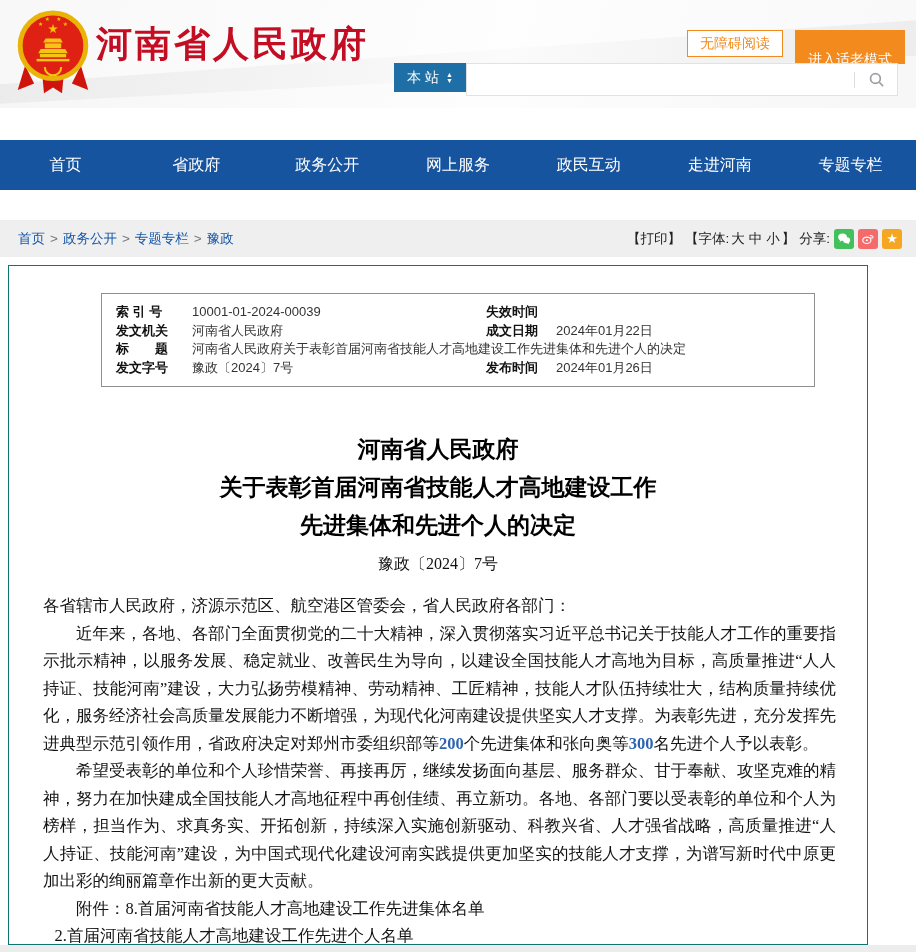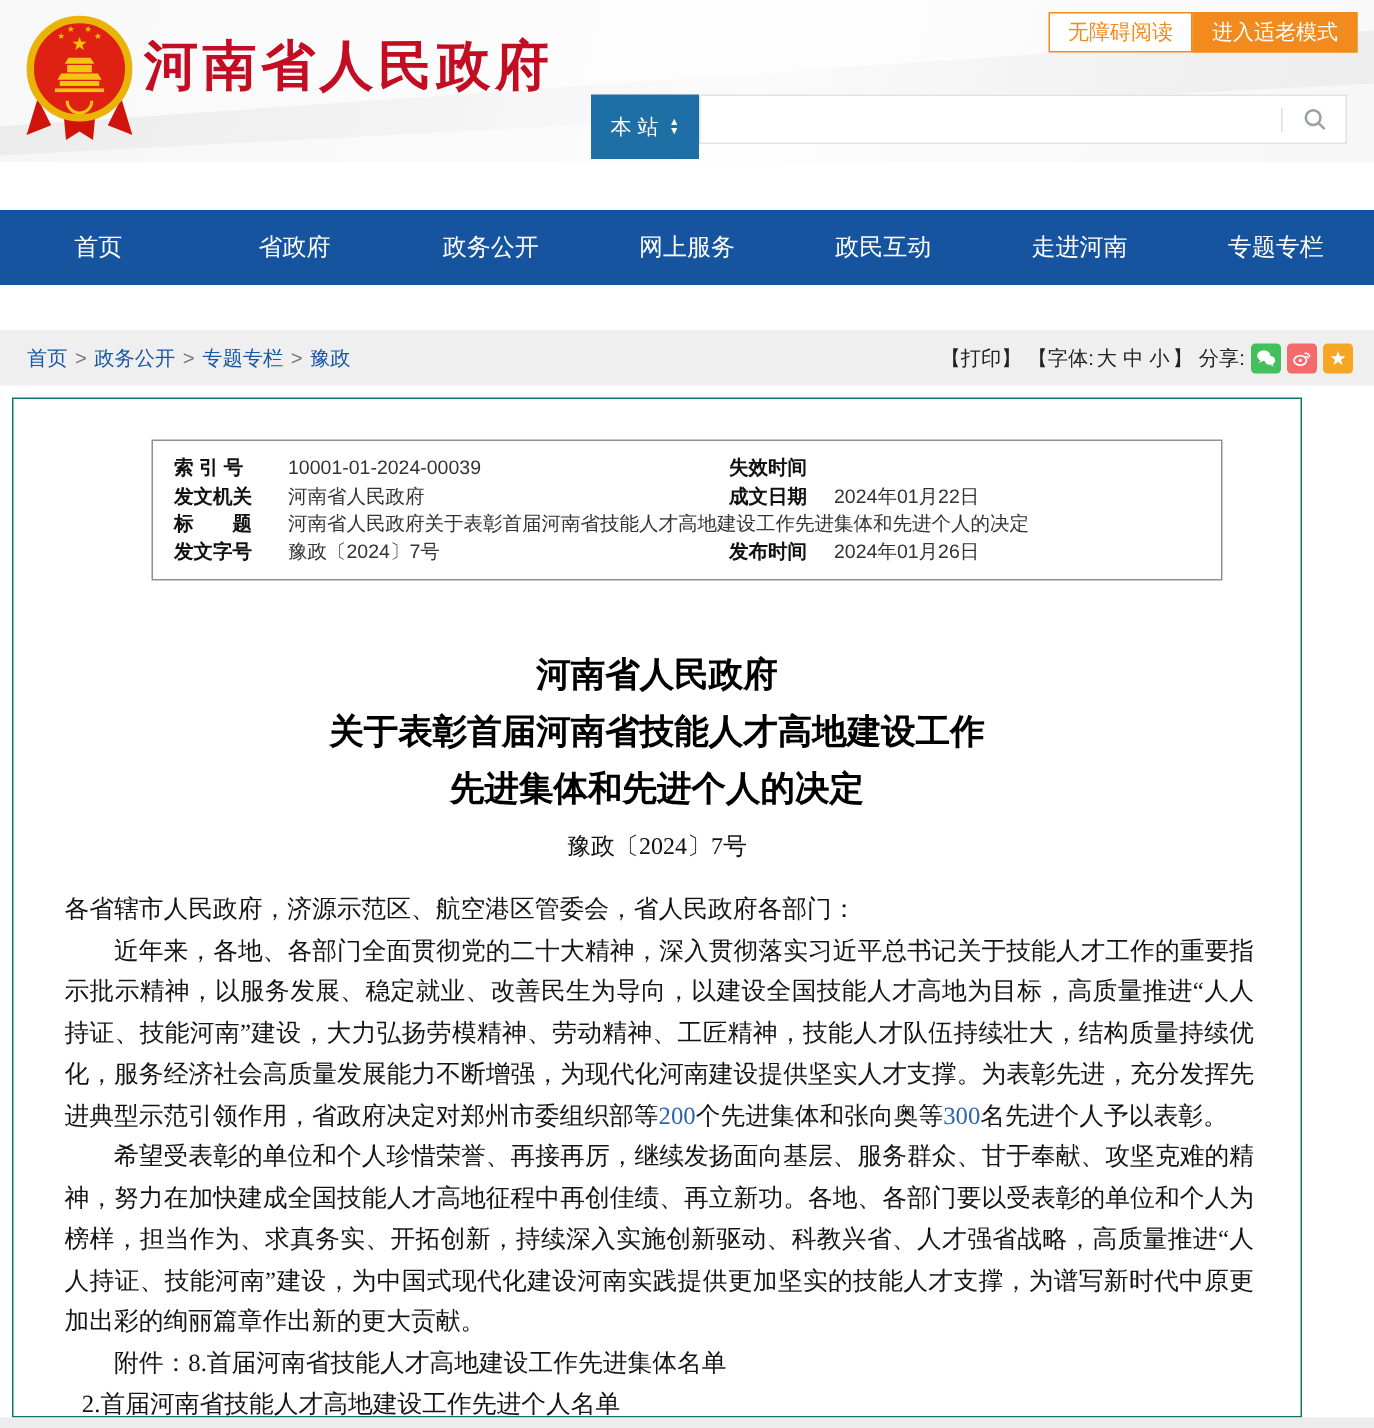--- a/index.html
+++ b/index.html
@@ -30,33 +30,33 @@
     position:absolute; left:96px; top:20px;
     font-size:36px; font-weight:bold; color:#c30d23; letter-spacing:3px;
     font-family:"Liberation Serif", serif;
   }
   .site-url {
     position:absolute; left:124px; top:68px;
     font-size:14px; color:#9b9b9b; letter-spacing:1.5px;margin-top:40px;
   }
   .site-url .hl { color:#c30d23; font-weight:bold; }
 
-  .mode-btns { position:absolute; top:8px; right:11px; display:flex; }
+  .mode-btns { position:absolute; top:30px; right:11px; display:flex;gap:12px; }
   .btn-accessibility {
     height:27px; padding:0 12px; background:#fff; border:1px solid #f28a1d;
     color:#f28a1d; font-size:14px; line-height:25px; cursor:pointer;
   }
   .btn-elder {
-    height:27px; padding:0 12px; background:#f28a1d; border:1px solid #f28a1d;
+    height:27px; padding:16px 12px; background:#f28a1d; border:1px solid #f28a1d;
     color:#fff; font-size:14px; line-height:25px; cursor:pointer;
   }
 
   .search-row { position:absolute; top:63px; left:394px; display:flex; }
   .scope-btn {
-    width:72px; height:43px; background:#1d6fa5; color:#fff; font-size:14px;
+    width:72px; height:29px; background:#1d6fa5; color:#fff; font-size:14px;
     display:flex; align-items:center; justify-content:center; gap:7px; cursor:pointer;
   }
   .scope-arrows { display:flex; flex-direction:column; line-height:6px; font-size:7px; color:#fff; }
   .search-box {
     width:432px; height:33px; background:#fff; border:1px solid #e2e2e2;
     display:flex; align-items:center;
   }
   .search-input { flex:1; border:none; outline:none; height:100%; padding:0 10px; font-size:14px; background:transparent; }
   .search-divider { width:1px; height:16px; background:#ddd; }
   .search-btn { width:42px; height:100%; display:flex; align-items:center; justify-content:center; cursor:pointer; background:none; border:none; }
@@ -115,21 +115,21 @@
     font-size:16px; color:#111;
   }
 
   .doc-body {
     margin:17px 31px 0 34px; font-family:"Liberation Serif", serif;
     font-size:16.5px; line-height:27.5px; color:#141414; text-align:justify;
   }
   .doc-body p { text-indent:2em; }
   .doc-body .salutation { text-indent:0; }
   .doc-body .att2 { text-indent:0.7em; }
-  .num-link { color:#2d64af; }
+  .num-link { color:#2d64af;font-weight:bold; }
   .signature { text-align:right; text-indent:0 !important; padding-right:20px; }
 </style>
 </head>
 <body>
 
 <div class="header">
   <div class="swoosh1"></div>
   <div class="swoosh2"></div>
 
   <div class="emblem">

